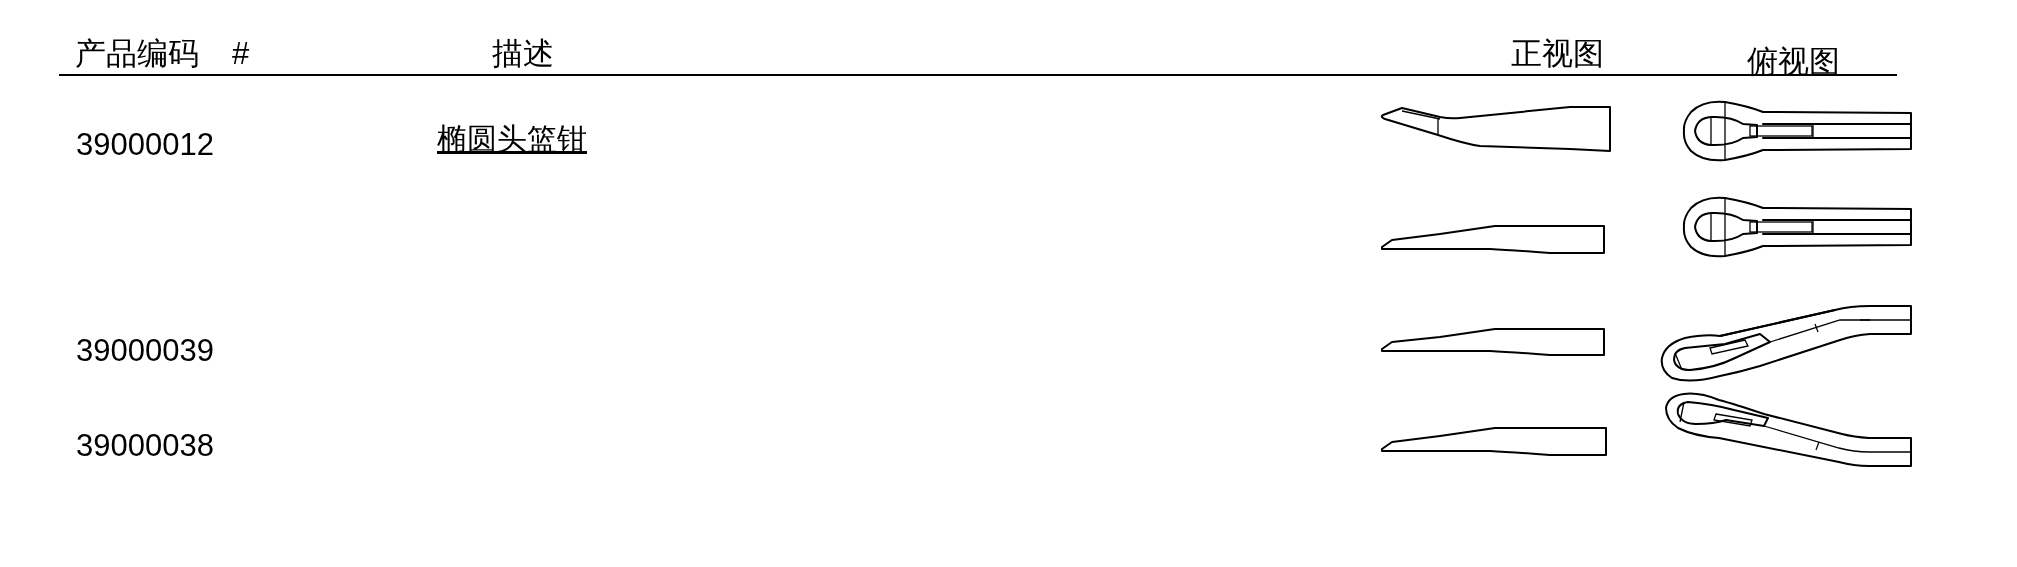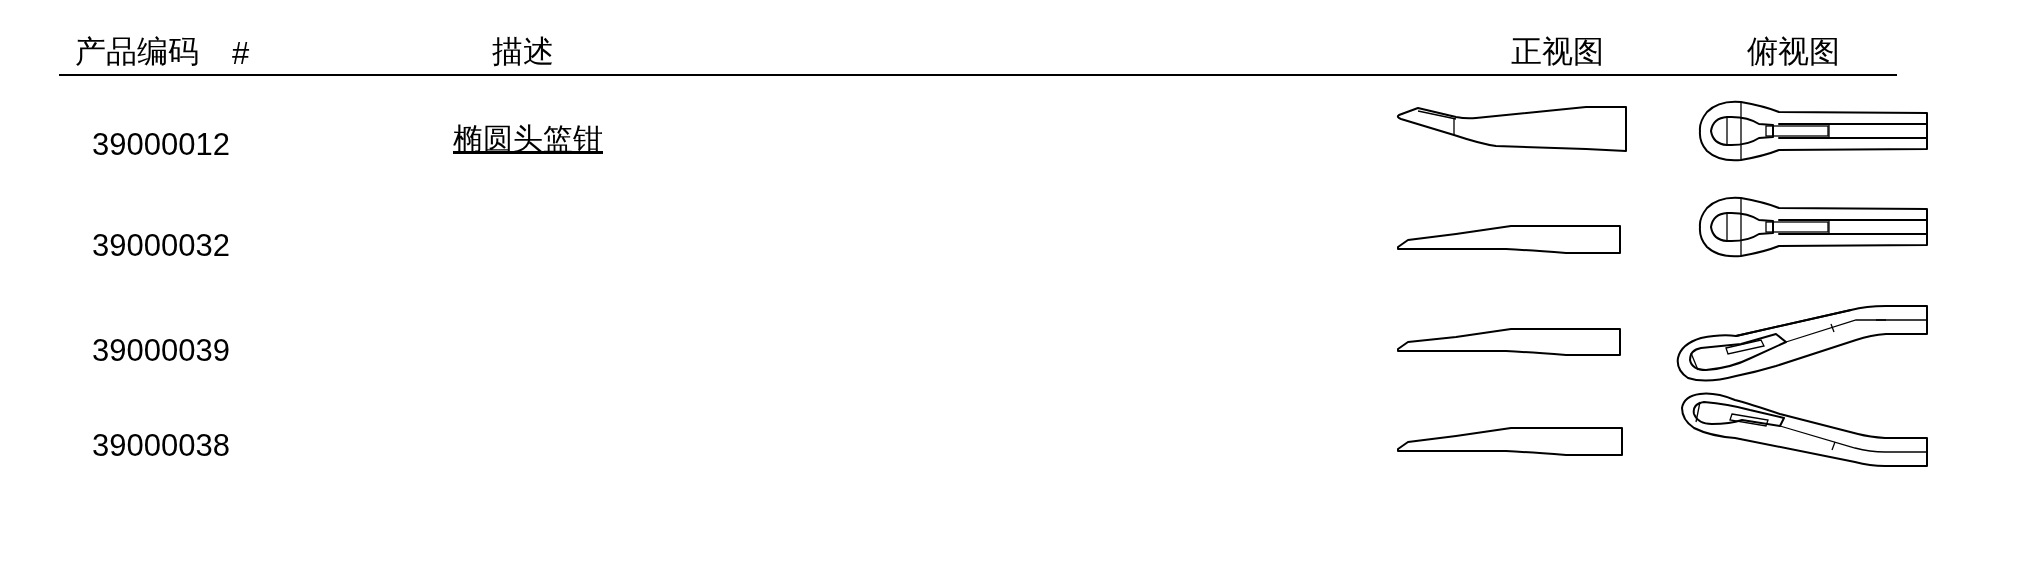--- a/index.html
+++ b/index.html
@@ -14,36 +14,36 @@
       overflow: hidden;
       font-family: "Liberation Sans", "DejaVu Sans", sans-serif;
       color: #000000;
     }
     .hdr {
       position: absolute;
       top: 36px;
       font-size: 31px;
       line-height: 36px;
       white-space: pre;
-      font-family: Liberation Mono, monospace;
+      font-family: Liberation Sans, sans-serif;
     }
     .hdr-code { left: 75px; }
     .hdr-hash { left: 232px; font-family: "Liberation Sans", sans-serif; }
     .hdr-desc { left: 492px; text-align: center; }
     .hdr-front { left: 1511px; }
-    .hdr-top { left: 1747px; }
+    .hdr-top { left: 1747px; margin-top: 8px; }
     .header-rule {
       position: absolute;
       left: 59px;
       top: 74px;
       width: 1838px;
       height: 2px;
       background: #000000;
     }
-    .row { position: absolute; left: 16px; width: 1655px; height: 90px; }
+    .row { position: absolute; left: 0; width: 1655px; height: 90px; }
     .code {
       position: absolute;
       left: 76px;
       font-size: 31px;
       line-height: 36px;
       font-family: "Liberation Sans", sans-serif;
       white-space: pre;
     }
     .desc {
       position: absolute;
@@ -91,21 +91,20 @@
       <line class="stroke" x1="80" y1="24" x2="228" y2="24"></line>
       <line class="stroke" x1="80" y1="38" x2="228" y2="38"></line>
       <line class="stroke" x1="110" y1="24" x2="130" y2="24"></line>
       <line class="stroke" x1="110" y1="38" x2="130" y2="38"></line>
       <line class="thin" x1="130" y1="24" x2="130" y2="38"></line>
     </svg>
   </div>
 </div>
 
 <div class="row" style="top:196px">
-  <span class="code" style="top:32px">39000032</span>
   <div class="drawing" style="left:1380px; top:28px;">
     <svg width="228" height="32" viewBox="0 0 228 32">
       <path class="stroke" d="M12 16 L60 10 L115 2 L224 2 L224 29 L170 29 Q130 26 110 25 L2 25 L2 23 L12 16 Z"></path>
     </svg>
   </div>
   <div class="drawing" style="left:1683px; top:0px;">
     <svg width="230" height="62" viewBox="0 0 230 62">
       <path class="stroke" d="M42 2 Q20 0 8 12 Q0 22 1 31 Q0 42 8 51 Q20 62 42 60 Q65 56 80 50 L228 49 L228 13 L80 12 Q65 6 42 2 Z"></path>
       <path class="stroke" d="M28 17 Q14 18 12 31 Q14 44 28 45 Q48 46 60 38 L74 37 L74 25 L60 24 Q48 16 28 17 Z"></path>
       <line class="thin" x1="42" y1="2" x2="42" y2="60"></line>

